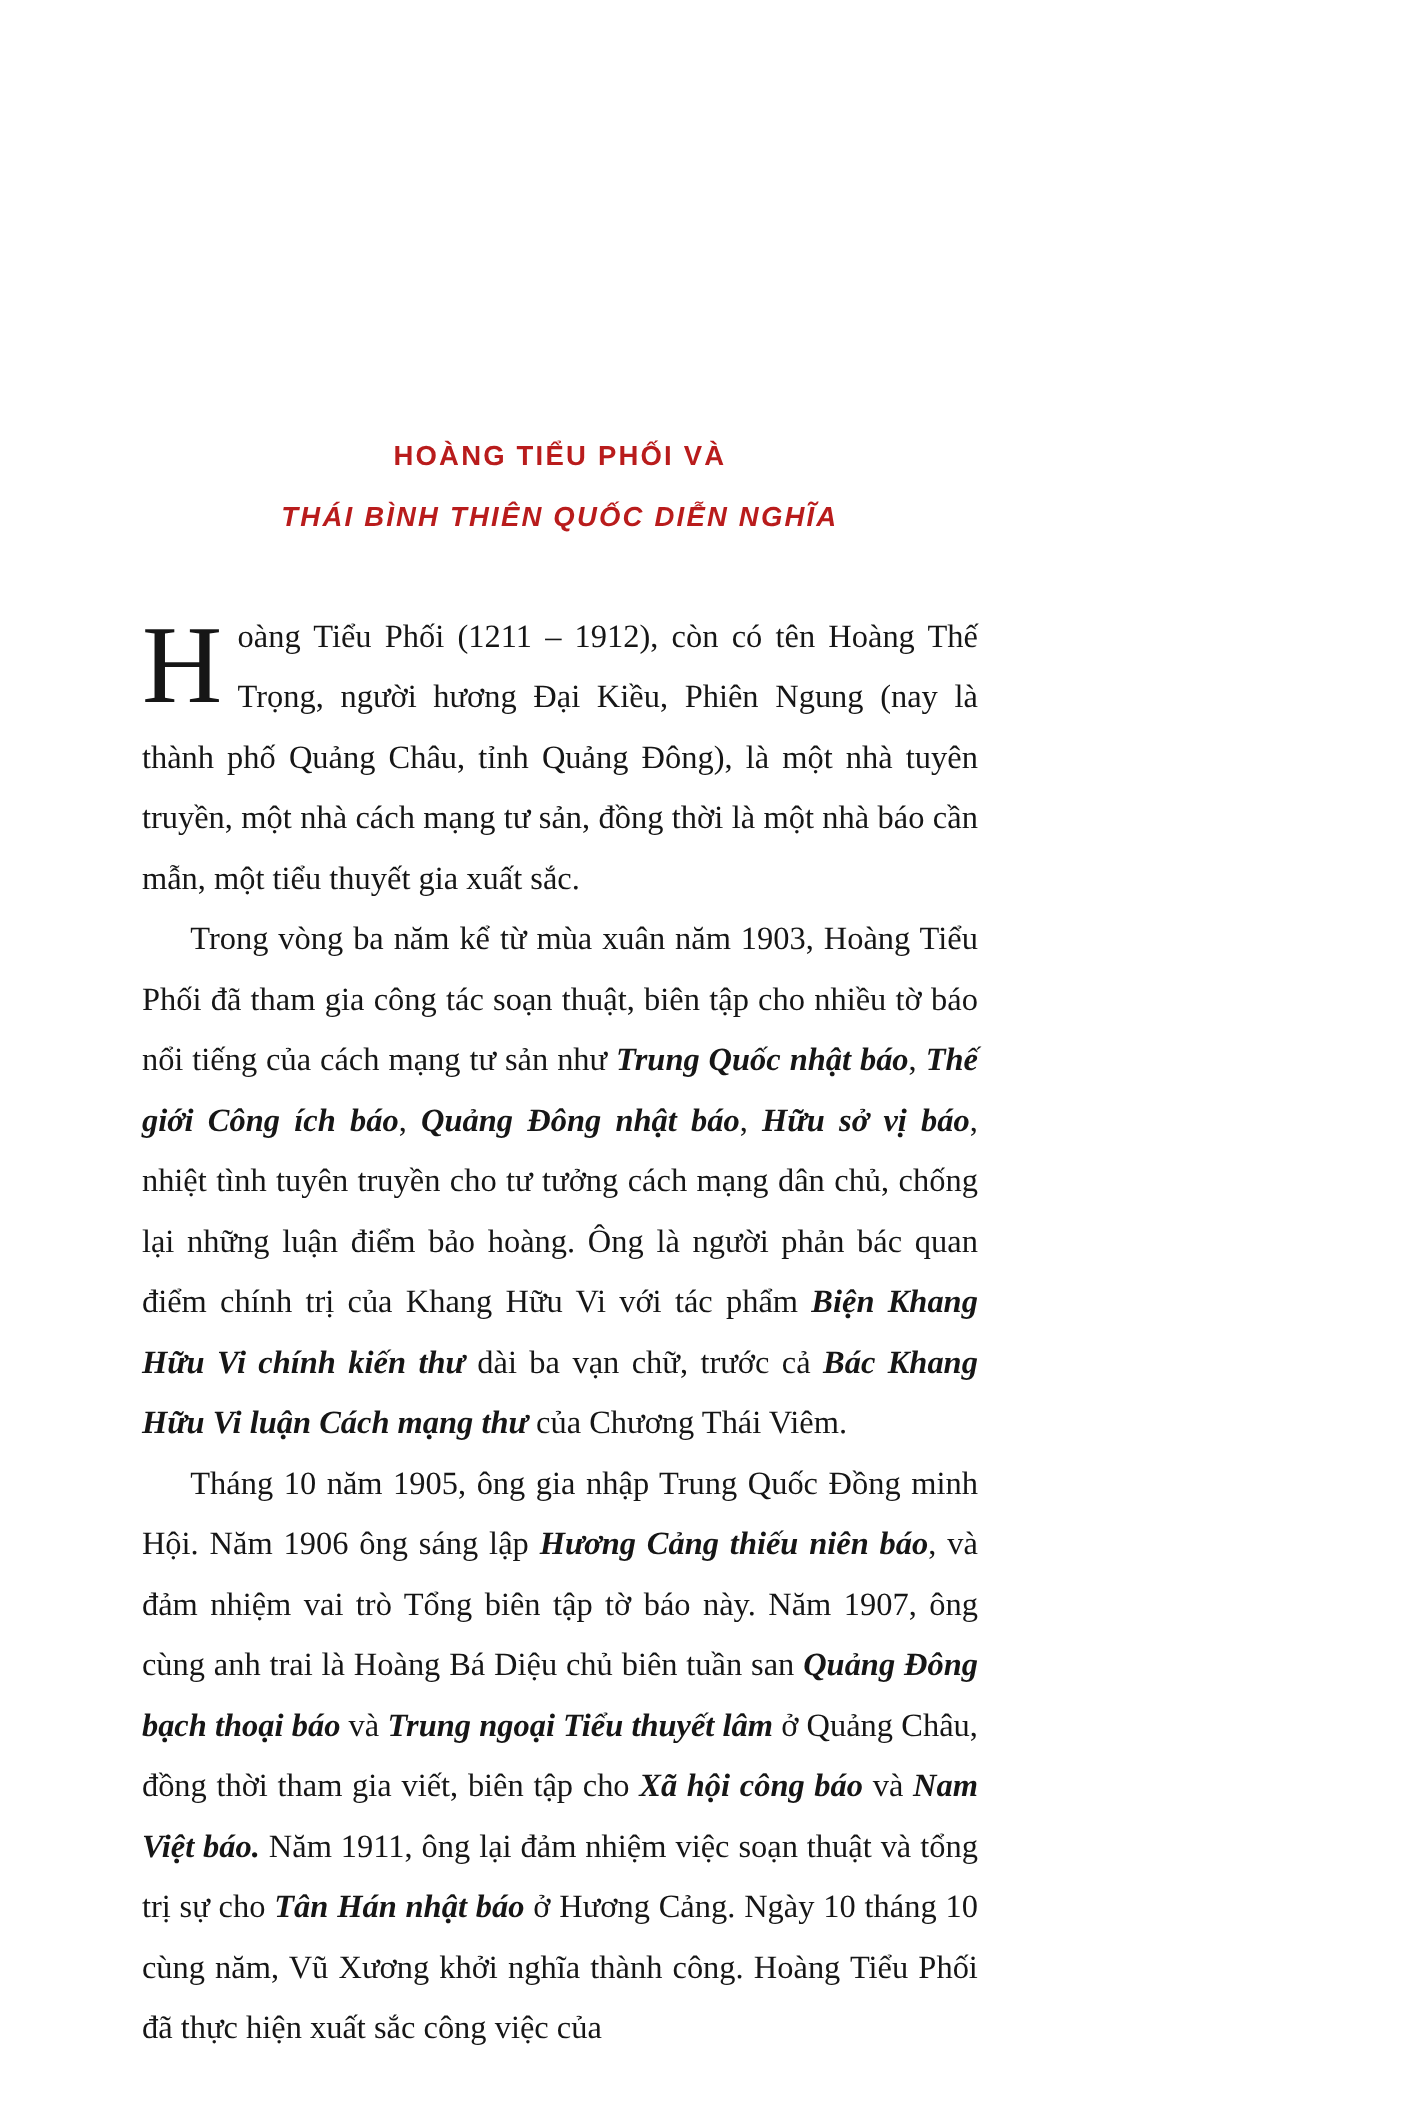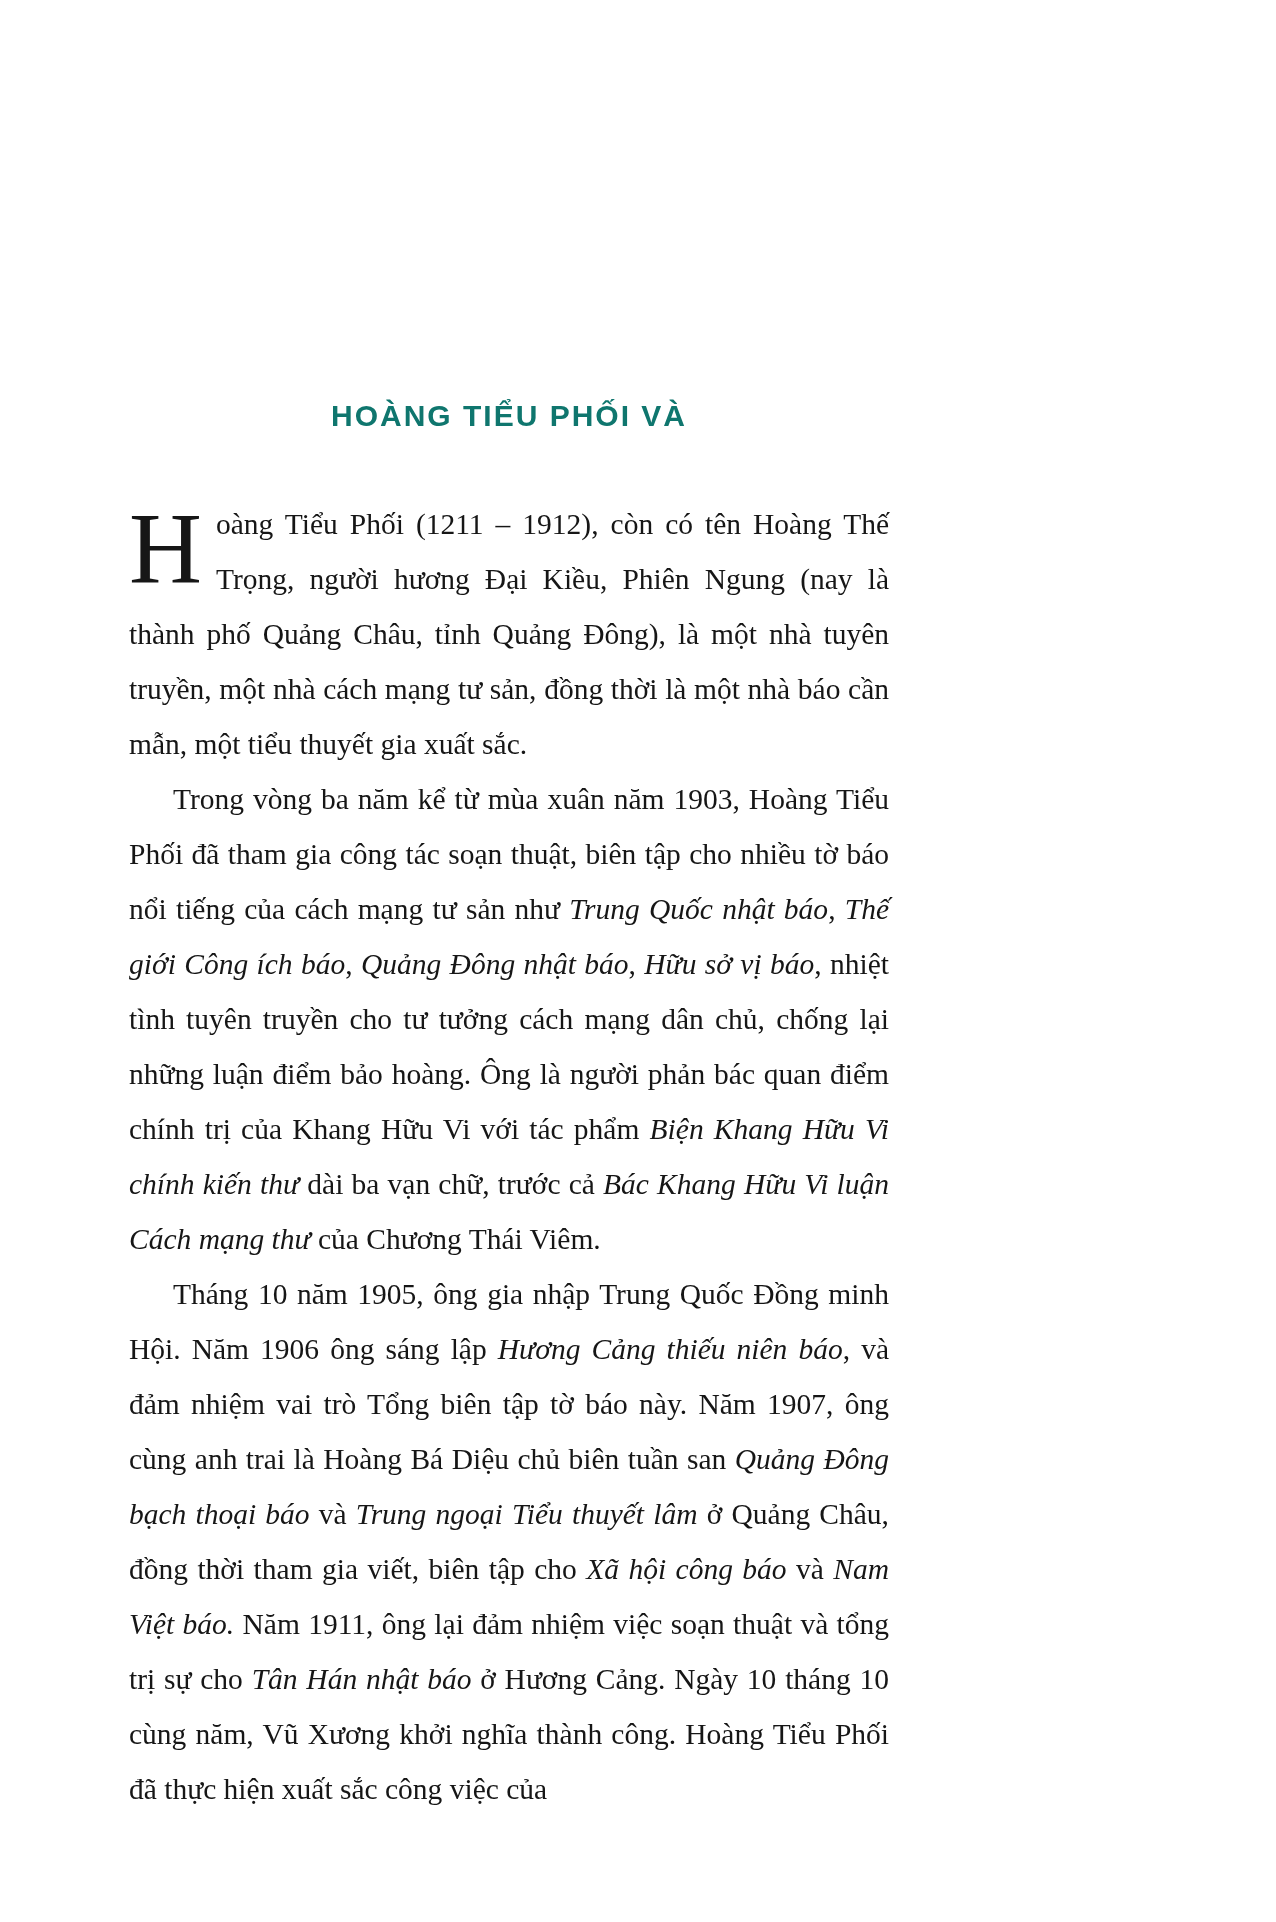--- a/index.html
+++ b/index.html
@@ -17,50 +17,51 @@
   .content {
     position: absolute;
     left: 129px;
     top: 388px;
     width: 760px;
   }
   .title-block {
     text-align: center;
     font-family: "Liberation Sans", sans-serif;
     font-weight: 700;
-    font-size: 30px;
+    font-size: 25px;
     line-height: 55px;
     letter-spacing: 2px;
-    color: #0f766e;
+    color: #b91c1c;
   }
   .title-line2 { font-style: italic; }
   .body-text {
     margin-top: 54px;
     font-size: 29.5px;
     line-height: 55px;
     text-align: justify;
     color: #161616;
   }
   .body-text p { text-align: justify; }
   .body-text p.indent { text-indent: 44px; }
   .dropcap {
     float: left;
     font-size: 101px;
     line-height: 92px;
     margin: 6px 14px 0 0;
   }
-  em { font-style: italic; }
+  em { font-style: italic; font-weight: bold; }
 </style>
 </head>
 <body>
 
 <div class="page">
   <div class="content">
     <header class="title-block">
       <div class="title-line1">HOÀNG TIỂU PHỐI VÀ</div>
+      <div class="title-line2">THÁI BÌNH THIÊN QUỐC DIỄN NGHĨA</div>
     </header>
     <main class="body-text">
         <p class="has-dropcap"><span class="dropcap">H</span><span>oàng Tiểu Phối (1211 – 1912), còn có tên Hoàng Thế Trọng, người hương Đại Kiều, Phiên Ngung (nay là thành phố Quảng Châu, tỉnh Quảng Đông), là một nhà tuyên truyền, một nhà cách mạng tư sản, đồng thời là một nhà báo cần mẫn, một tiểu thuyết gia xuất sắc.</span></p>
         <p class="indent"><span>Trong vòng ba năm kể từ mùa xuân năm 1903, Hoàng Tiểu Phối đã tham gia công tác soạn thuật, biên tập cho nhiều tờ báo nổi tiếng của cách mạng tư sản như </span><em>Trung Quốc nhật báo</em><span>, </span><em>Thế giới Công ích báo</em><span>, </span><em>Quảng Đông nhật báo</em><span>, </span><em>Hữu sở vị báo</em><span>, nhiệt tình tuyên truyền cho tư tưởng cách mạng dân chủ, chống lại những luận điểm bảo hoàng. Ông là người phản bác quan điểm chính trị của Khang Hữu Vi với tác phẩm </span><em>Biện Khang Hữu Vi chính kiến thư</em><span> dài ba vạn chữ, trước cả </span><em>Bác Khang Hữu Vi luận Cách mạng thư</em><span> của Chương Thái Viêm.</span></p>
         <p class="indent"><span>Tháng 10 năm 1905, ông gia nhập Trung Quốc Đồng minh Hội. Năm 1906 ông sáng lập </span><em>Hương Cảng thiếu niên báo</em><span>, và đảm nhiệm vai trò Tổng biên tập tờ báo này. Năm 1907, ông cùng anh trai là Hoàng Bá Diệu chủ biên tuần san </span><em>Quảng Đông bạch thoại báo</em><span> và </span><em>Trung ngoại Tiểu thuyết lâm</em><span> ở Quảng Châu, đồng thời tham gia viết, biên tập cho </span><em>Xã hội công báo</em><span> và </span><em>Nam Việt báo.</em><span> Năm 1911, ông lại đảm nhiệm việc soạn thuật và tổng trị sự cho </span><em>Tân Hán nhật báo</em><span> ở Hương Cảng. Ngày 10 tháng 10 cùng năm, Vũ Xương khởi nghĩa thành công. Hoàng Tiểu Phối đã thực hiện xuất sắc công việc của</span></p>
       </main>
   </div>
 </div>
 
 </body></html>

